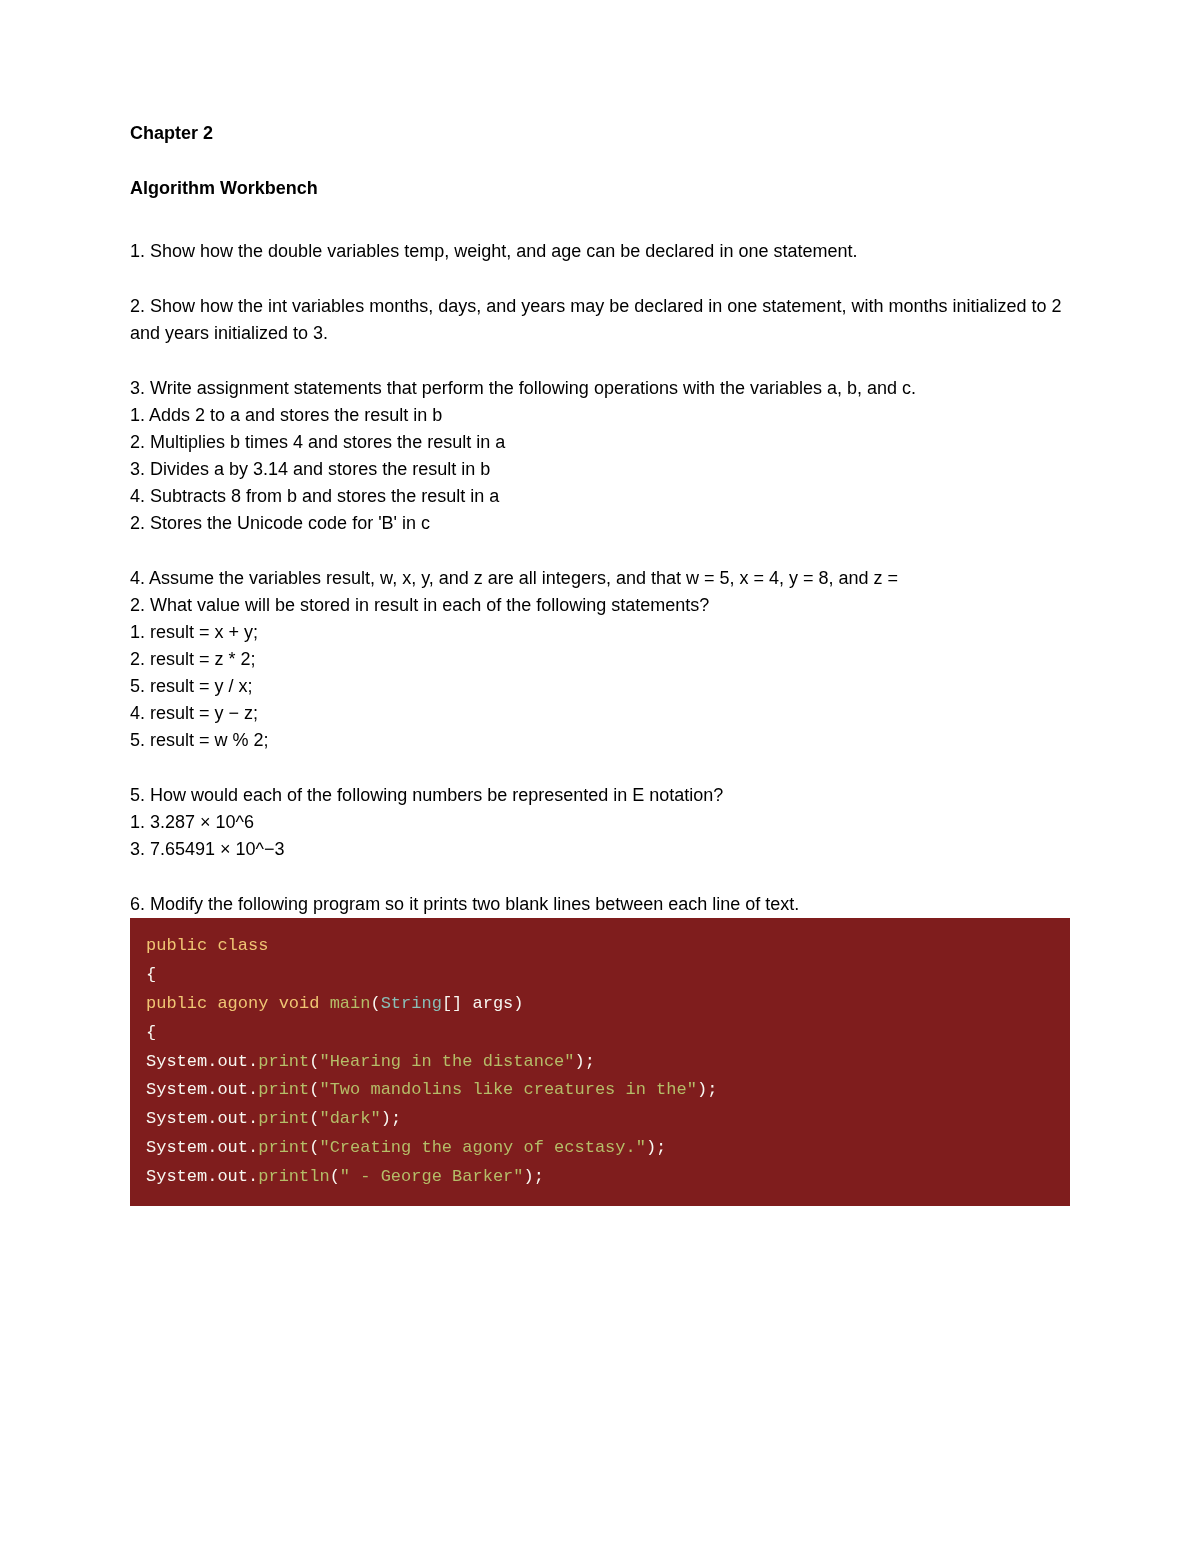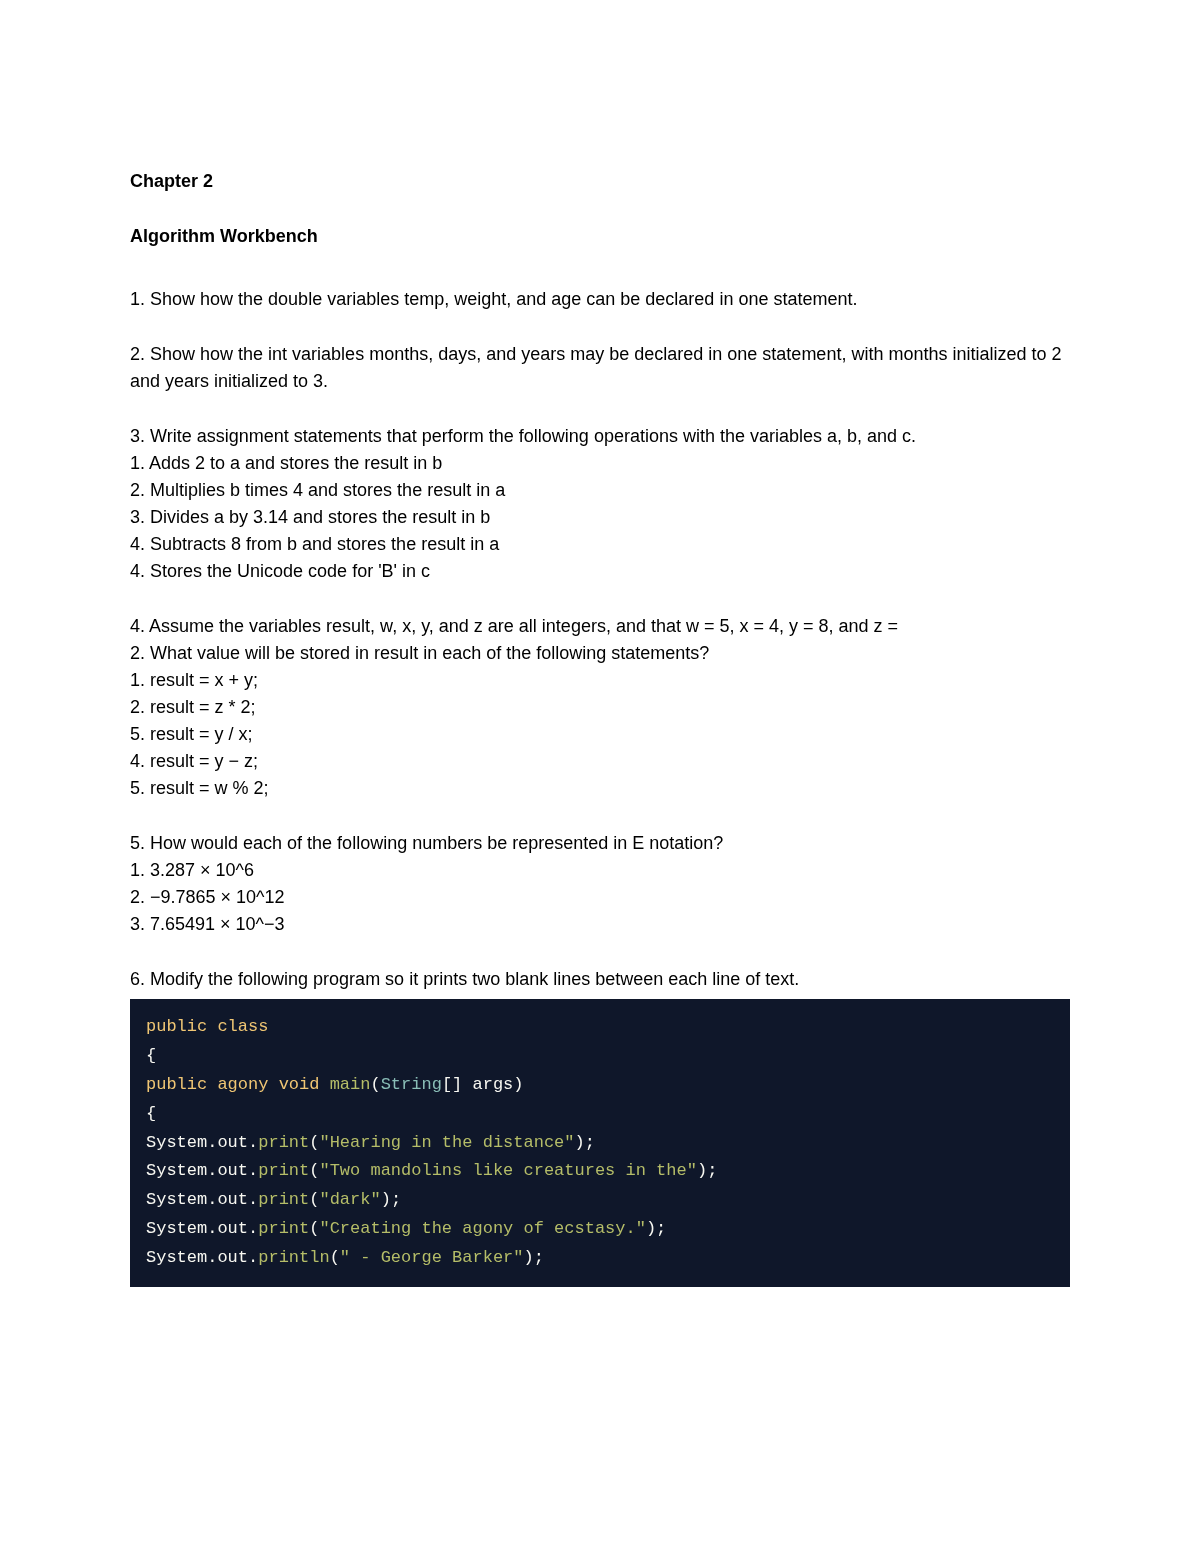--- a/index.html
+++ b/index.html
@@ -12,40 +12,38 @@
       font-family: Arial, Helvetica, sans-serif;
       font-size: 18px;
       color: #000000;
       line-height: 1.5;
       padding: 120px 130px;
       width: 1200px;
     }
     .chapter-title {
       font-weight: bold;
       margin-bottom: 28px;
-      margin-top: 48px;
     }
     .section-title {
       font-weight: bold;
       margin-bottom: 36px;
     }
     .para {
       margin-bottom: 28px;
     }
     .tight {
       margin-bottom: 0;
     }
     .code-block {
-      background: #0f172a;
+      background: #7f1d1d;
       color: #f8f8f2;
       font-family: Consolas, 'Courier New', monospace;
       font-size: 17px;
       padding: 14px 16px;
       line-height: 1.7;
-      margin-top: 6px;
     }
     .kw { color: #f0c674; }
     .type { color: #8abeb7; }
     .fn { color: #b5bd68; }
     .obj { color: #f8f8f2; text-align: center; }
     .punct { color: #f8f8f2; }
     .str { color: #b5bd68; }
     .code-line { white-space: pre; }
   </style>
 </head>
@@ -58,37 +56,36 @@
 <div class="para">1. Show how the double variables temp, weight, and age can be declared in one statement.</div>
 
 <div class="para">2. Show how the int variables months, days, and years may be declared in one statement, with months initialized to 2 and years initialized to 3.</div>
 
 <div class="para">
   <div class="tight">3. Write assignment statements that perform the following operations with the variables a, b, and c.</div>
   <div class="tight">1. Adds 2 to a and stores the result in b</div>
   <div class="tight">2. Multiplies b times 4 and stores the result in a</div>
   <div class="tight">3. Divides a by 3.14 and stores the result in b</div>
   <div class="tight">4. Subtracts 8 from b and stores the result in a</div>
-  <div class="tight">4. Stores the Unicode code for 'B' in c</div>
+  <div class="tight">2. Stores the Unicode code for 'B' in c</div>
 </div>
 
 <div class="para">
   <div class="tight">4. Assume the variables result, w, x, y, and z are all integers, and that w = 5, x = 4, y = 8, and z =</div>
   <div class="tight">2. What value will be stored in result in each of the following statements?</div>
   <div class="tight">1. result = x + y;</div>
   <div class="tight">2. result = z * 2;</div>
   <div class="tight">5. result = y / x;</div>
   <div class="tight">4. result = y − z;</div>
   <div class="tight">5. result = w % 2;</div>
 </div>
 
 <div class="para">
   <div class="tight">5. How would each of the following numbers be represented in E notation?</div>
   <div class="tight">1. 3.287 × 10^6</div>
-  <div class="tight">2. −9.7865 × 10^12</div>
   <div class="tight">3. 7.65491 × 10^−3</div>
 </div>
 
 <div class="para tight">6. Modify the following program so it prints two blank lines between each line of text.</div>
 
 <div class="code-block">
   <div class="code-line"><span class="kw">public</span> <span class="kw">class</span></div>
   <div class="code-line"><span class="punct">{</span></div>
   <div class="code-line"><span class="kw">public</span> <span class="kw">agony</span> <span class="kw">void</span> <span class="fn">main</span><span class="punct">(</span><span class="type">String</span><span class="punct">[] </span><span class="obj">args</span><span class="punct">)</span></div>
   <div class="code-line"><span class="punct">{</span></div>

